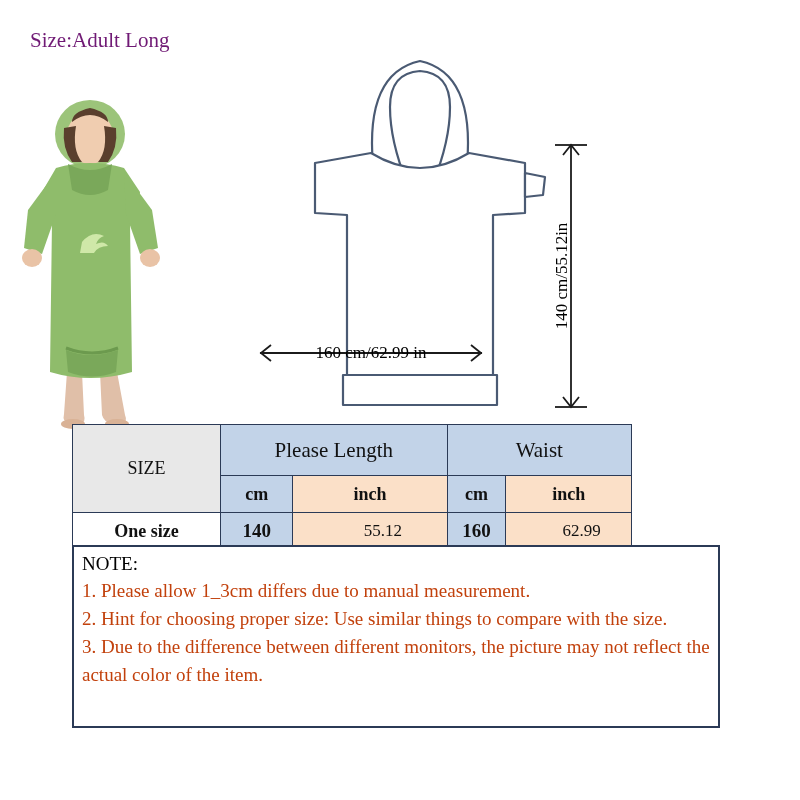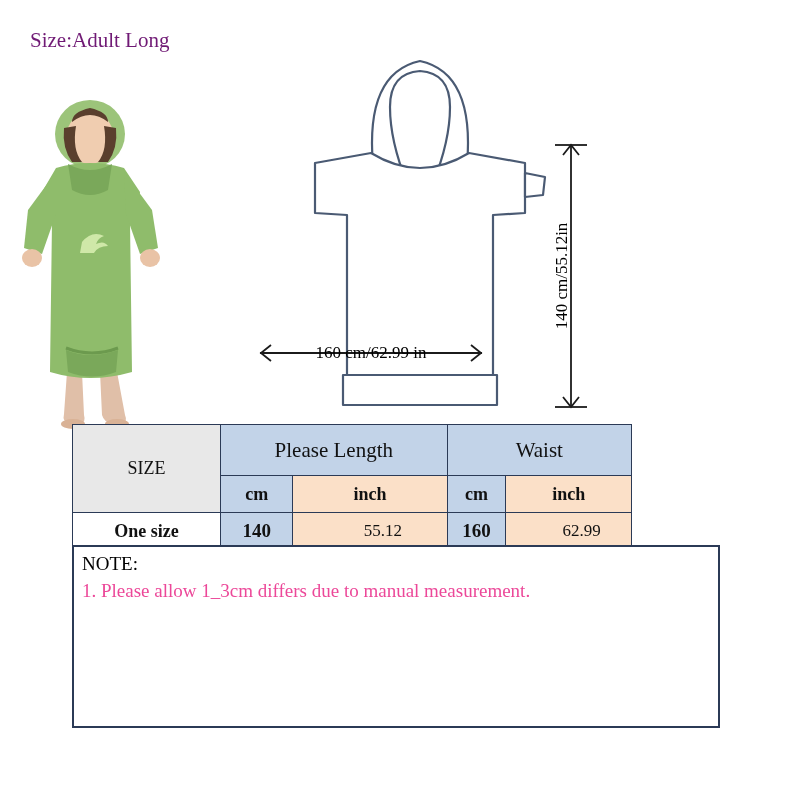--- a/index.html
+++ b/index.html
@@ -108,21 +108,21 @@
     width: 648px;
     height: 183px;
     border: 2px solid #2b3a56;
     box-sizing: border-box;
     padding: 4px 8px 8px 8px;
     background: #fff;
   }
   #note-box .note-line {
     font-size: 19px;
     line-height: 28px;
-    color: #ec4899;
+    color: #c2410c;
     font-family: "Liberation Serif", serif;
   }
   #note-box .note-head {
     font-size: 19px;
     line-height: 26px;
   }
 
   
   .dim-label {
     font-family: "Liberation Serif", serif;
@@ -230,13 +230,15 @@
     <td class="val-inch">55.12</td>
     <td class="val-cm">160</td>
     <td class="val-inch">62.99</td>
   </tr>
 </tbody>
   </table>
 
 <div id="note-box">
   <div class="note-head">NOTE:</div>
   <div class="note-line">1. Please allow 1_3cm differs due to manual measurement.</div>
+  <div class="note-line">2. Hint for choosing proper size: Use similar things to compare with the size.</div>
+  <div class="note-line">3. Due to the difference between different monitors, the picture may not reflect the actual color of the item.</div>
 </div>
 
 </body></html>

